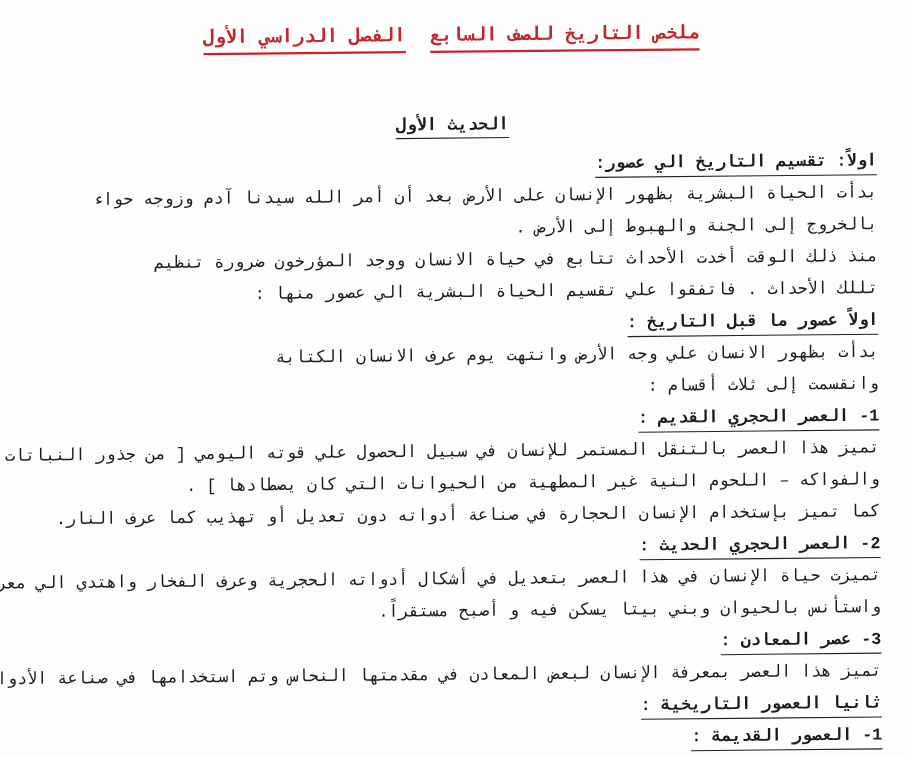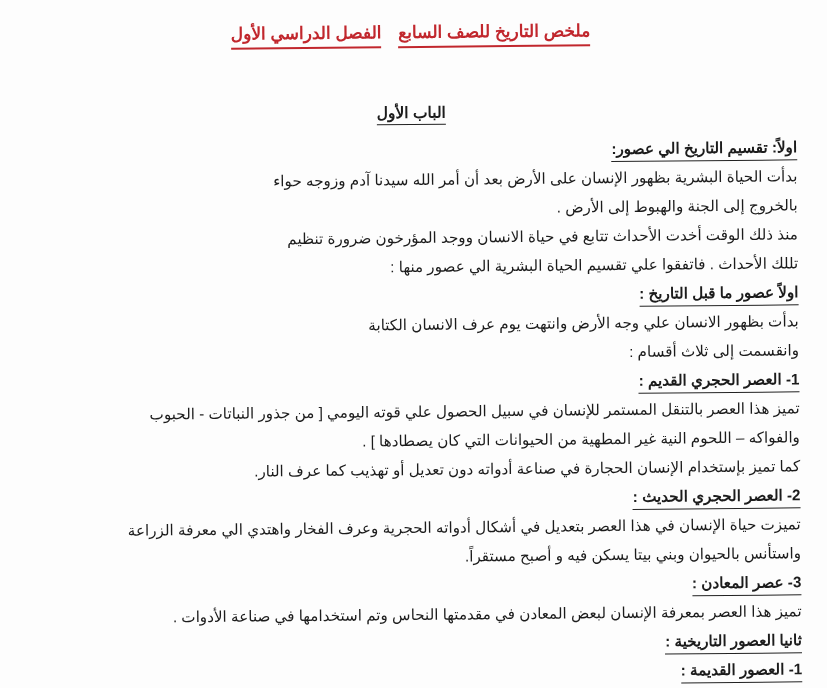--- a/index.html
+++ b/index.html
@@ -7,21 +7,21 @@
     padding: 0;
     background: #ffffff;
   }
   .page {
     position: relative;
     width: 827px;
     height: 688px;
     background: #fdfdfd;
     overflow: hidden;
     direction: rtl;
-    font-family: Liberation Sans, sans-serif;
+    font-family: Liberation Mono, monospace;
     color: #1c1c1c;
   }
   .tilt {
     position: absolute;
     inset: 0;
     transform: rotate(-0.55deg);
     transform-origin: 50% 50%;
   }
   .doc-title {
     position: absolute;
@@ -83,21 +83,21 @@
 
 <div class="page">
   <div class="tilt">
 
     <div class="doc-title">
       <span class="title-seg">ملخص التاريخ للصف السابع</span>
       <span class="title-seg">الفصل الدراسي الأول</span>
     </div>
 
     <div class="chapter">
-      <span class="u">الباب الأول</span>
+      <span class="u">الحديث الأول</span>
     </div>
 
     <div class="content">
       <div class="line heading"><span class="u">اولاً: تقسيم التاريخ الي عصور:</span></div>
       <div class="line"><span>بدأت الحياة البشرية بظهور الإنسان على الأرض بعد أن أمر الله سيدنا آدم وزوجه حواء</span></div>
       <div class="line"><span>بالخروج إلى الجنة والهبوط إلى الأرض .</span></div>
       <div class="line"><span>منذ ذلك الوقت أخدت الأحداث تتابع في حياة الانسان ووجد المؤرخون ضرورة تنظيم</span></div>
       <div class="line"><span>تللك الأحداث . فاتفقوا علي تقسيم الحياة البشرية الي عصور منها :</span></div>
       <div class="line heading"><span class="u">اولاً عصور ما قبل التاريخ :</span></div>
       <div class="line"><span>بدأت بظهور الانسان علي وجه الأرض وانتهت يوم عرف الانسان الكتابة</span></div>

